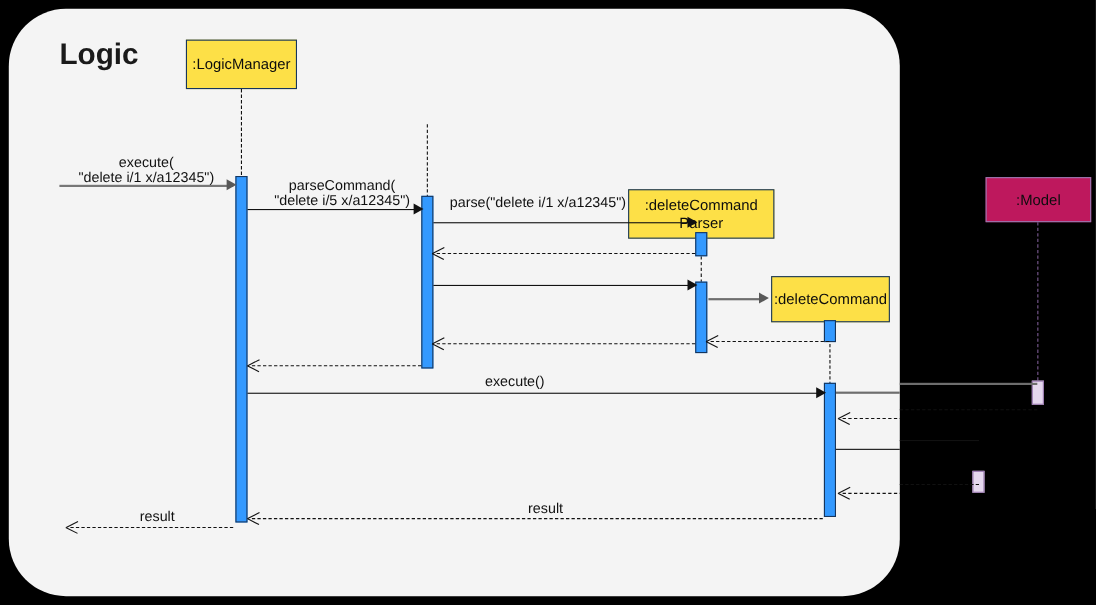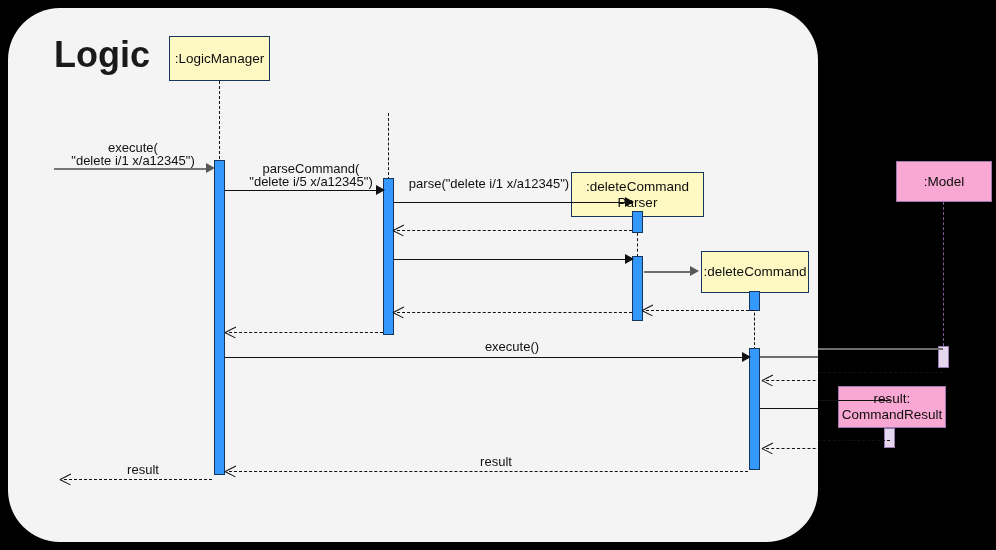--- a/index.html
+++ b/index.html
@@ -27,41 +27,41 @@
     height: 534px;
     background: #f4f4f4;
     border-radius: 52px;
     overflow: hidden;
   }
   
   #diagram-title {
     position: absolute;
     left: 46px;
     top: 26px;
-    font-size: 36px;
+    font-size: 27px;
     font-weight: bold;
     color: #1a1a1a;
     letter-spacing: 0px;
   }
   
   .pbox {
     position: absolute;
     box-sizing: border-box;
     border: 1px solid #1c1c1c;
     display: flex;
     align-items: center;
     justify-content: center;
     text-align: center;
     font-size: 13.5px;
     line-height: 16px;
     color: #0d0d0d;
     white-space: pre-line;
   }
-  .pbox.blue  { background: #fef9c3; border-color: #16355c; }
-  .pbox.lilac { background: #f9a8d4; border-color: #9a78b0; }
+  .pbox.blue  { background: #fde047; border-color: #16355c; }
+  .pbox.lilac { background: #be185d; border-color: #9a78b0; }
 
   
   .lifeline {
     position: absolute;
     width: 0;
     border-left: 1px dashed #111111;
   }
   .lifeline.lilac { border-left-color: #7d5c94; }
 
   
@@ -183,21 +183,21 @@
     <div class="ah open-left" style="left:634px; top:297px;"></div>
 
     <div class="msgline dashed" style="left:389px; top:304px; width:235px;"></div>
     <div class="ah open-left" style="left:385px; top:299px;"></div>
 
     <div class="msgline dashed" style="left:221px; top:324px; width:154px;"></div>
     <div class="ah open-left" style="left:217px; top:319px;"></div>
 
     <div class="msgline solid" style="left:217px; top:349px; width:523px;"></div>
     <div class="ah filled-right" style="left:734px; top:344px;"></div>
-    <div class="mlabel" style="left:504px; top:332px; width:120px;">execute()</div>
+    <div class="mlabel" style="left:460px; top:332px; width:120px;">execute()</div>
 
     <div class="msgline gray" style="left:752px; top:348px; width:66px;"></div>
 
     <div class="msgline dashed" style="left:758px; top:372px; width:60px;"></div>
     <div class="ah open-left" style="left:754px; top:367px;"></div>
 
     <div class="plainline" style="left:752px; top:400px; width:66px;"></div>
 
     <div class="msgline dashed" style="left:758px; top:440px; width:60px;"></div>
     <div class="ah open-left" style="left:754px; top:435px;"></div>
@@ -213,24 +213,20 @@
   </div>
 
   <div class="pbox lilac" style="left:896px; top:161px; width:96px; height:41px;">
     <span>:Model</span>
   </div>
 
   <div class="lifeline lilac" style="left:943px; top:202px; height:144px;"></div>
 
   <div class="actbar lilac" style="left:938px; top:346px; width:11px; height:22px;"></div>
 
-  <div class="pbox lilac" style="left:838px; top:386px; width:108px; height:42px;">
-    <span>result:
-CommandResult</span>
-  </div>
 
   <div class="actbar lilac" style="left:884px; top:428px; width:11px; height:20px;"></div>
 
   <div class="msgline gray" style="left:818px; top:348px; width:125px;"></div>
 
   <div class="msgline dashed" style="left:818px; top:372px; width:125px; border-top-color:#111111;"></div>
 
   <div class="plainline" style="left:818px; top:400px; width:72px;"></div>
 
   <div class="msgline dashed" style="left:818px; top:440px; width:72px;"></div>

